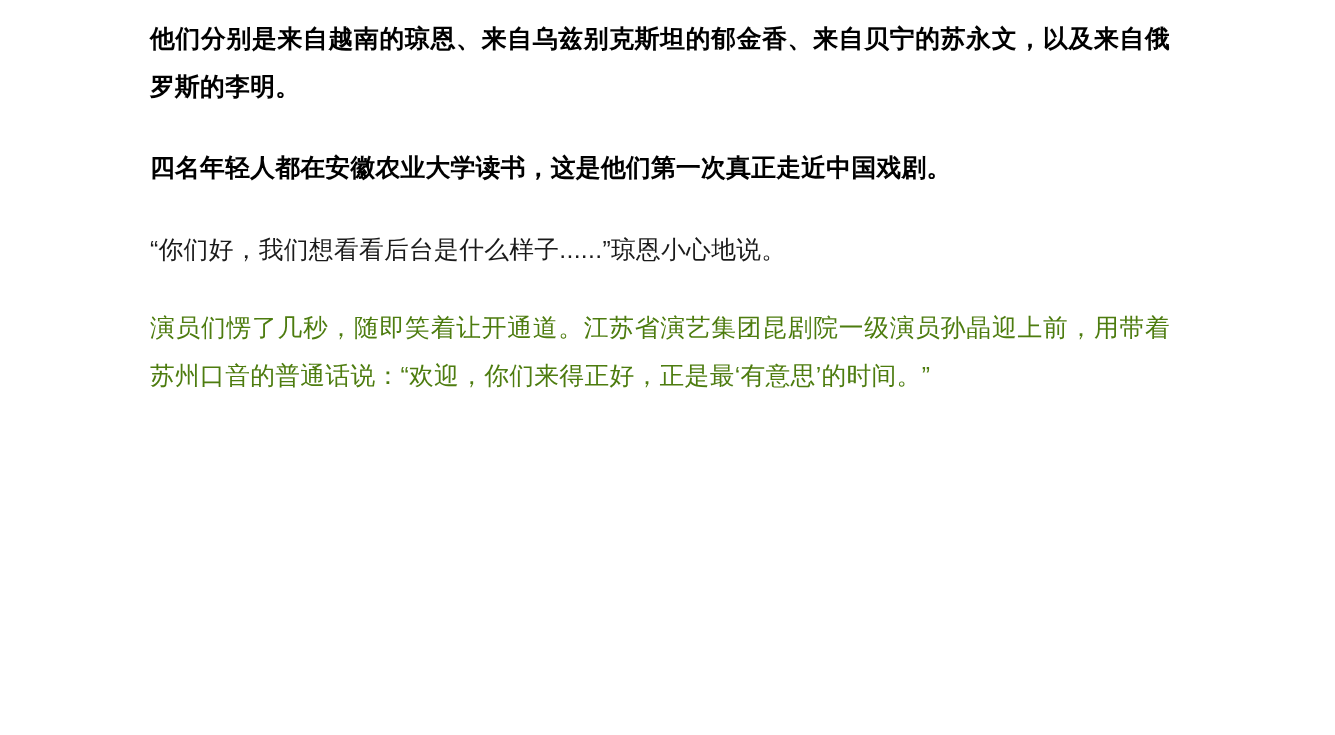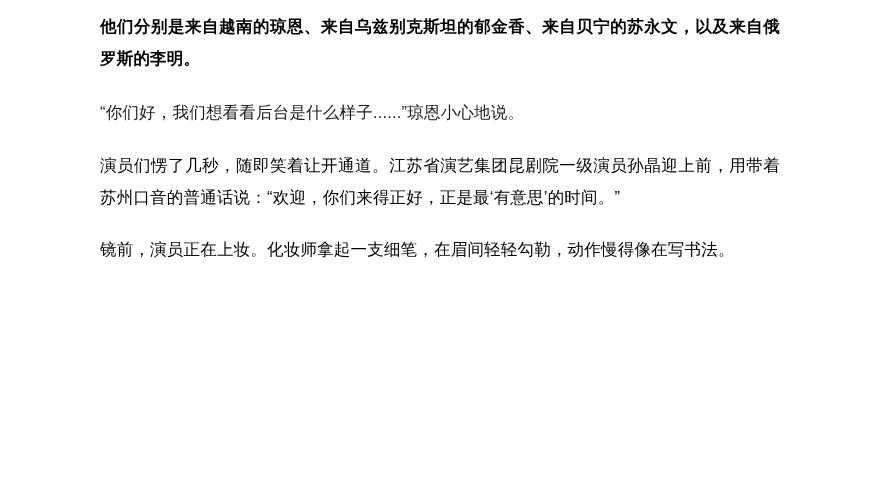--- a/index.html
+++ b/index.html
@@ -19,42 +19,42 @@
     width: 890px;
     height: 490px;
     padding: 10px 110px 0 100px;
   }
   .para {
     font-size: 16.5px;
     line-height: 1.95;
     letter-spacing: 0.2px;
     margin: 0 0 20px 0;
     text-align: justify;
-    color: #000000;
+    color: #4d7c0f;
   }
   .para.bold {
     font-weight: bold;
     color: #000000;
   }
   .para.lead {
     margin-bottom: 22px;
   }
   .para.quote {
     color: #1a1a1a;
   }
 </style>
 </head>
 <body>
 
 <div class="article">
 
   <p class="para bold lead">他们分别是来自越南的琼恩、来自乌兹别克斯坦的郁金香、来自贝宁的苏永文，以及来自俄罗斯的李明。</p>
 
+  <p class="para bold lead">四名年轻人都在安徽农业大学读书，这是他们第一次真正走近中国戏剧。</p>
 
   <p class="para quote">“你们好，我们想看看后台是什么样子......”琼恩小心地说。</p>
 
   <p class="para">演员们愣了几秒，随即笑着让开通道。江苏省演艺集团昆剧院一级演员孙晶迎上前，用带着苏州口音的普通话说：“欢迎，你们来得正好，正是最‘有意思’的时间。”</p>
 
-  <p class="para">镜前，演员正在上妆。化妆师拿起一支细笔，在眉间轻轻勾勒，动作慢得像在写书法。</p>
 
 
 
 </div>
 
 </body></html>

